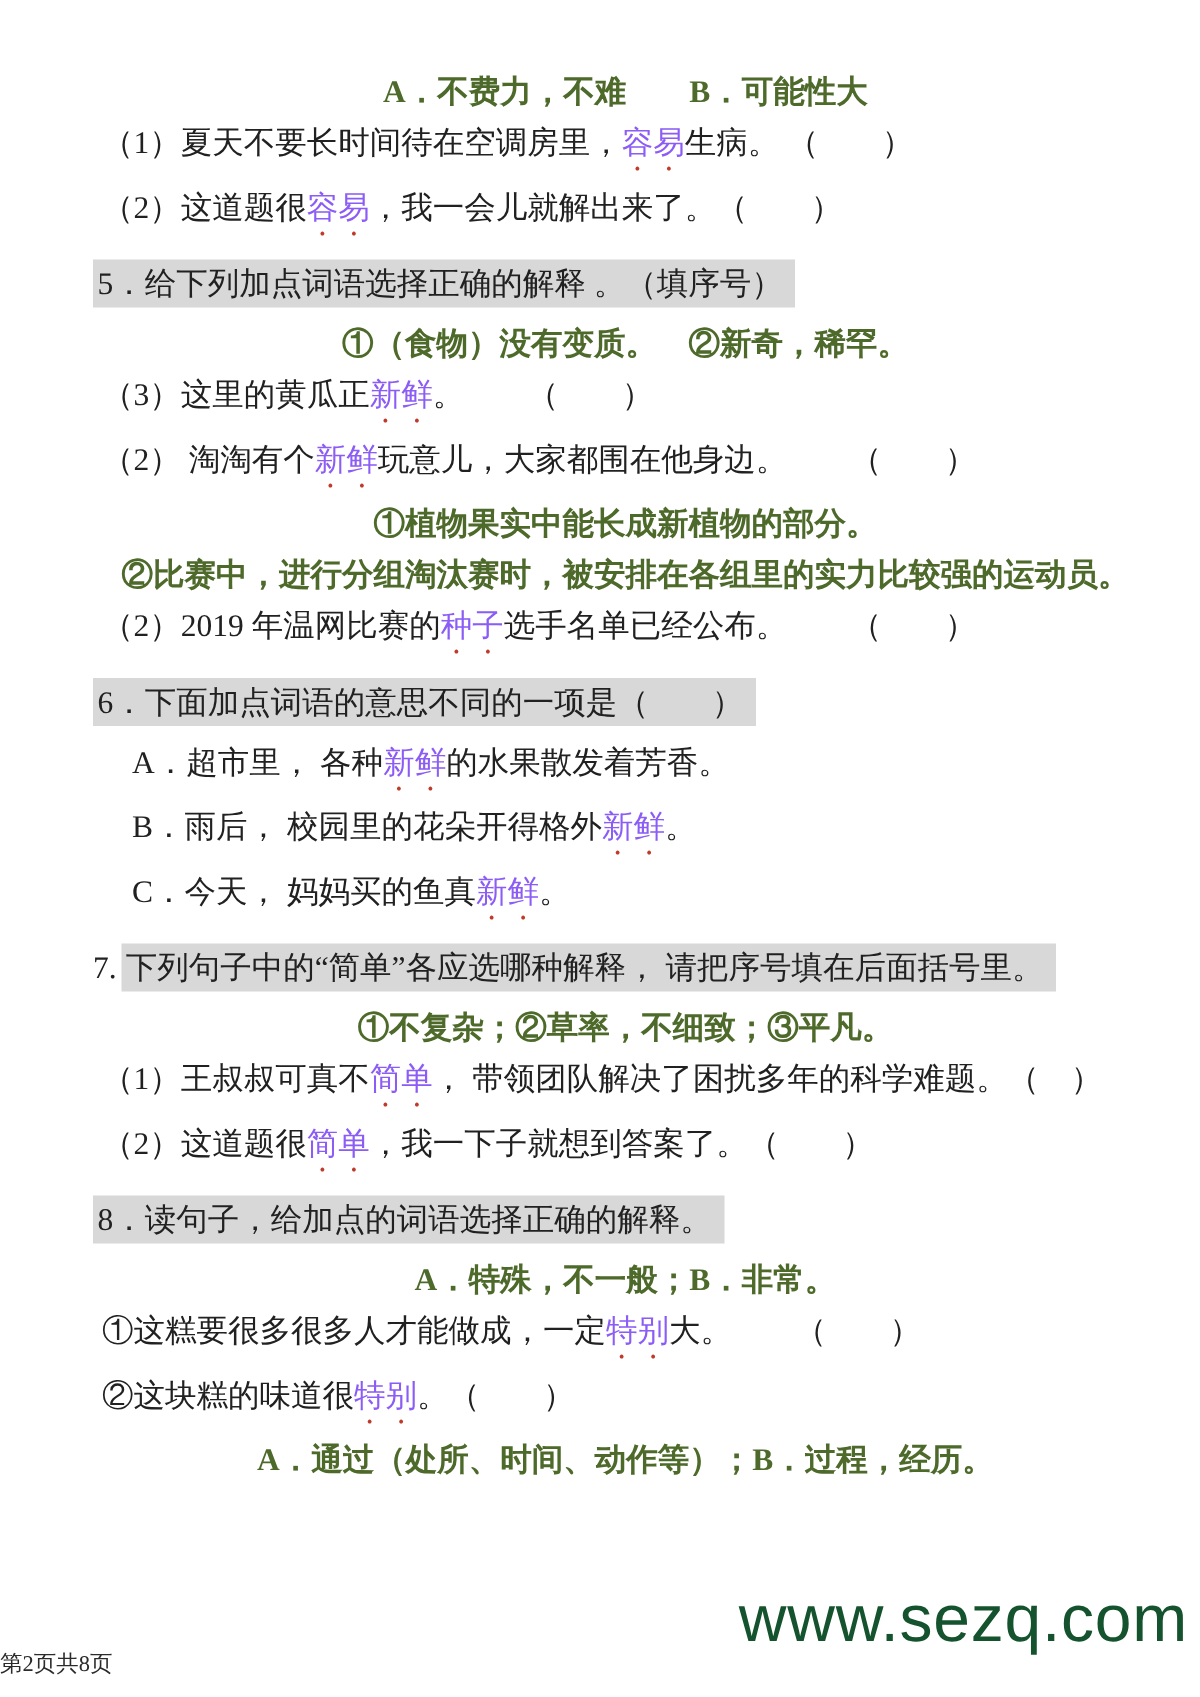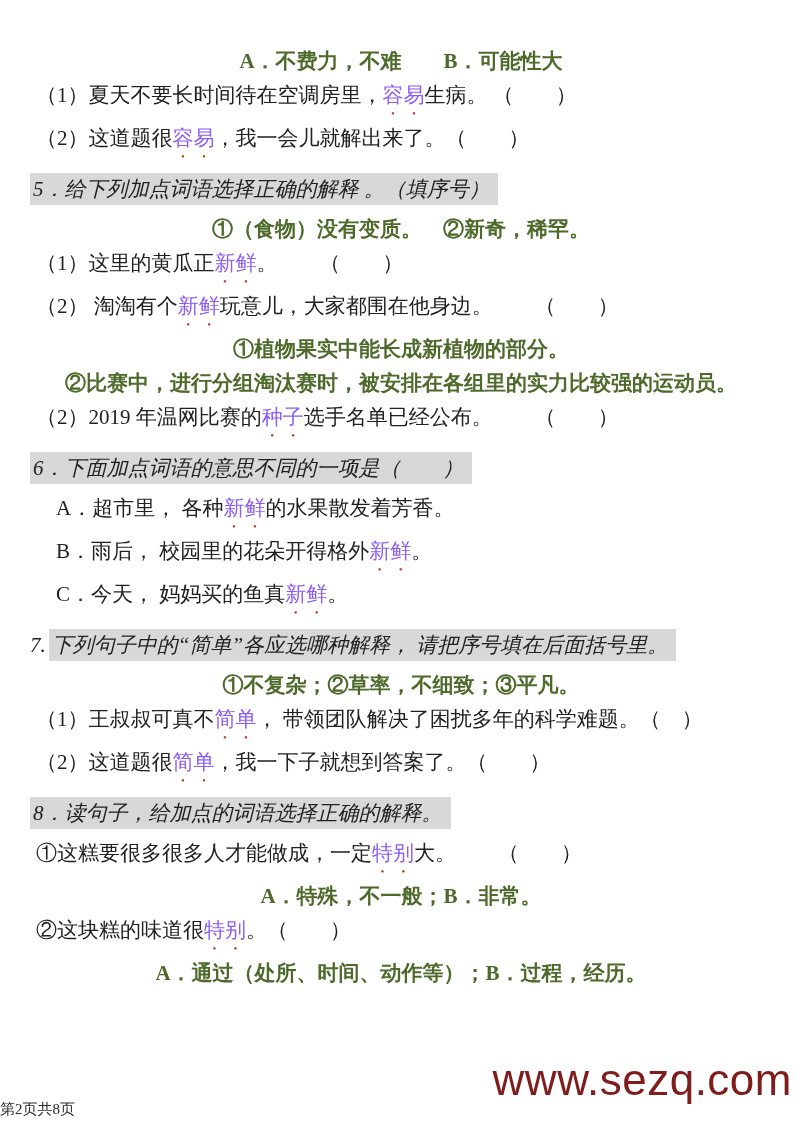--- a/index.html
+++ b/index.html
@@ -8,38 +8,38 @@
     width: 800px;
     height: 1131px;
     background: #ffffff;
     overflow: hidden;
     position: relative;
     font-family: "Liberation Serif", "DejaVu Serif", serif;
     color: #212121;
   }
   #doc {
     padding: 42px 28px 0 30px;
+    margin-left: 32px;
   }
   .line {
     font-size: 21px;
     line-height: 30px;
     margin: 4px 0;
     white-space: pre-wrap;
   }
   .green {
     color: #4e6a2b;
     font-weight: 700;
     text-align: center;
   }
   .item { padding-left: 6px; }
   .option { padding-left: 26px; }
   .header {
     margin-top: 12px;
     margin-bottom: 10px;
-    font-style: italic;
   }
   .hl {
     background: #d8d8d8;
     padding: 4px 8px 4px 3px;
   }
   .hnum {
     margin-right: 3px;
   }
   .red {
     color: #8b5cf6;
@@ -47,21 +47,21 @@
     -webkit-text-emphasis-position: under right;
     text-emphasis: dot #c03a2b;
     text-emphasis-position: under right;
   }
   .watermark {
     position: absolute;
     right: 8px;
     bottom: 26px;
     font-family: "Liberation Sans", "DejaVu Sans", sans-serif;
     font-size: 44px;
-    color: #7f1d1d;
+    color: #14532d;
     letter-spacing: 0.5px;
   }
   .footer {
     position: absolute;
     bottom: 12px;
     left: 0;
     width: 100%;
     text-align: left;
     font-size: 15px;
     color: #2b2b2b;
@@ -69,34 +69,34 @@
 </style>
 </head>
 <body>
 
 <div id="doc">
     <div class="line green"><span>A．不费力，不难　　B．可能性大</span></div>
     <div class="line item"><span>（1）夏天不要长时间待在空调房里，</span><span class="red">容易</span><span>生病。 （　　）</span></div>
     <div class="line item"><span>（2）这道题很</span><span class="red">容易</span><span>，我一会儿就解出来了。（　　）</span></div>
     <div class="line header"><span class="hl">5．给下列加点词语选择正确的解释 。（填序号）</span></div>
     <div class="line green"><span>①（食物）没有变质。　②新奇，稀罕。</span></div>
-    <div class="line item"><span>（1）这里的黄瓜正</span><span class="red">新鲜</span><span>。　　（　　）</span></div>
+    <div class="line item"><span>（3）这里的黄瓜正</span><span class="red">新鲜</span><span>。　　（　　）</span></div>
     <div class="line item"><span>（2） 淘淘有个</span><span class="red">新鲜</span><span>玩意儿，大家都围在他身边。　　（　　）</span></div>
     <div class="line green"><span>①植物果实中能长成新植物的部分。</span></div>
     <div class="line green"><span>②比赛中，进行分组淘汰赛时，被安排在各组里的实力比较强的运动员。</span></div>
     <div class="line item"><span>（2）2019 年温网比赛的</span><span class="red">种子</span><span>选手名单已经公布。　　（　　）</span></div>
     <div class="line header"><span class="hl">6．下面加点词语的意思不同的一项是（　　）</span></div>
     <div class="line option"><span>A．超市里， 各种</span><span class="red">新鲜</span><span>的水果散发着芳香。</span></div>
     <div class="line option"><span>B．雨后， 校园里的花朵开得格外</span><span class="red">新鲜</span><span>。</span></div>
     <div class="line option"><span>C．今天， 妈妈买的鱼真</span><span class="red">新鲜</span><span>。</span></div>
     <div class="line header"><span class="hnum">7.</span><span class="hl">下列句子中的“简单”各应选哪种解释， 请把序号填在后面括号里。</span></div>
     <div class="line green"><span>①不复杂；②草率，不细致；③平凡。</span></div>
     <div class="line item"><span>（1）王叔叔可真不</span><span class="red">简单</span><span>， 带领团队解决了困扰多年的科学难题。（　）</span></div>
     <div class="line item"><span>（2）这道题很</span><span class="red">简单</span><span>，我一下子就想到答案了。（　　）</span></div>
     <div class="line header"><span class="hl">8．读句子，给加点的词语选择正确的解释。</span></div>
+    <div class="line green"><span>A．特殊，不一般；B．非常。</span></div>
     <div class="line item"><span>①这糕要很多很多人才能做成，一定</span><span class="red">特别</span><span>大。　　（　　）</span></div>
-    <div class="line green"><span>A．特殊，不一般；B．非常。</span></div>
     <div class="line item"><span>②这块糕的味道很</span><span class="red">特别</span><span>。（　　）</span></div>
     <div class="line green"><span>A．通过（处所、时间、动作等）；B．过程，经历。</span></div>
   </div>
 
 <div class="watermark">www.sezq.com</div>
 <div class="footer">第2页共8页</div>
 
 </body></html>

